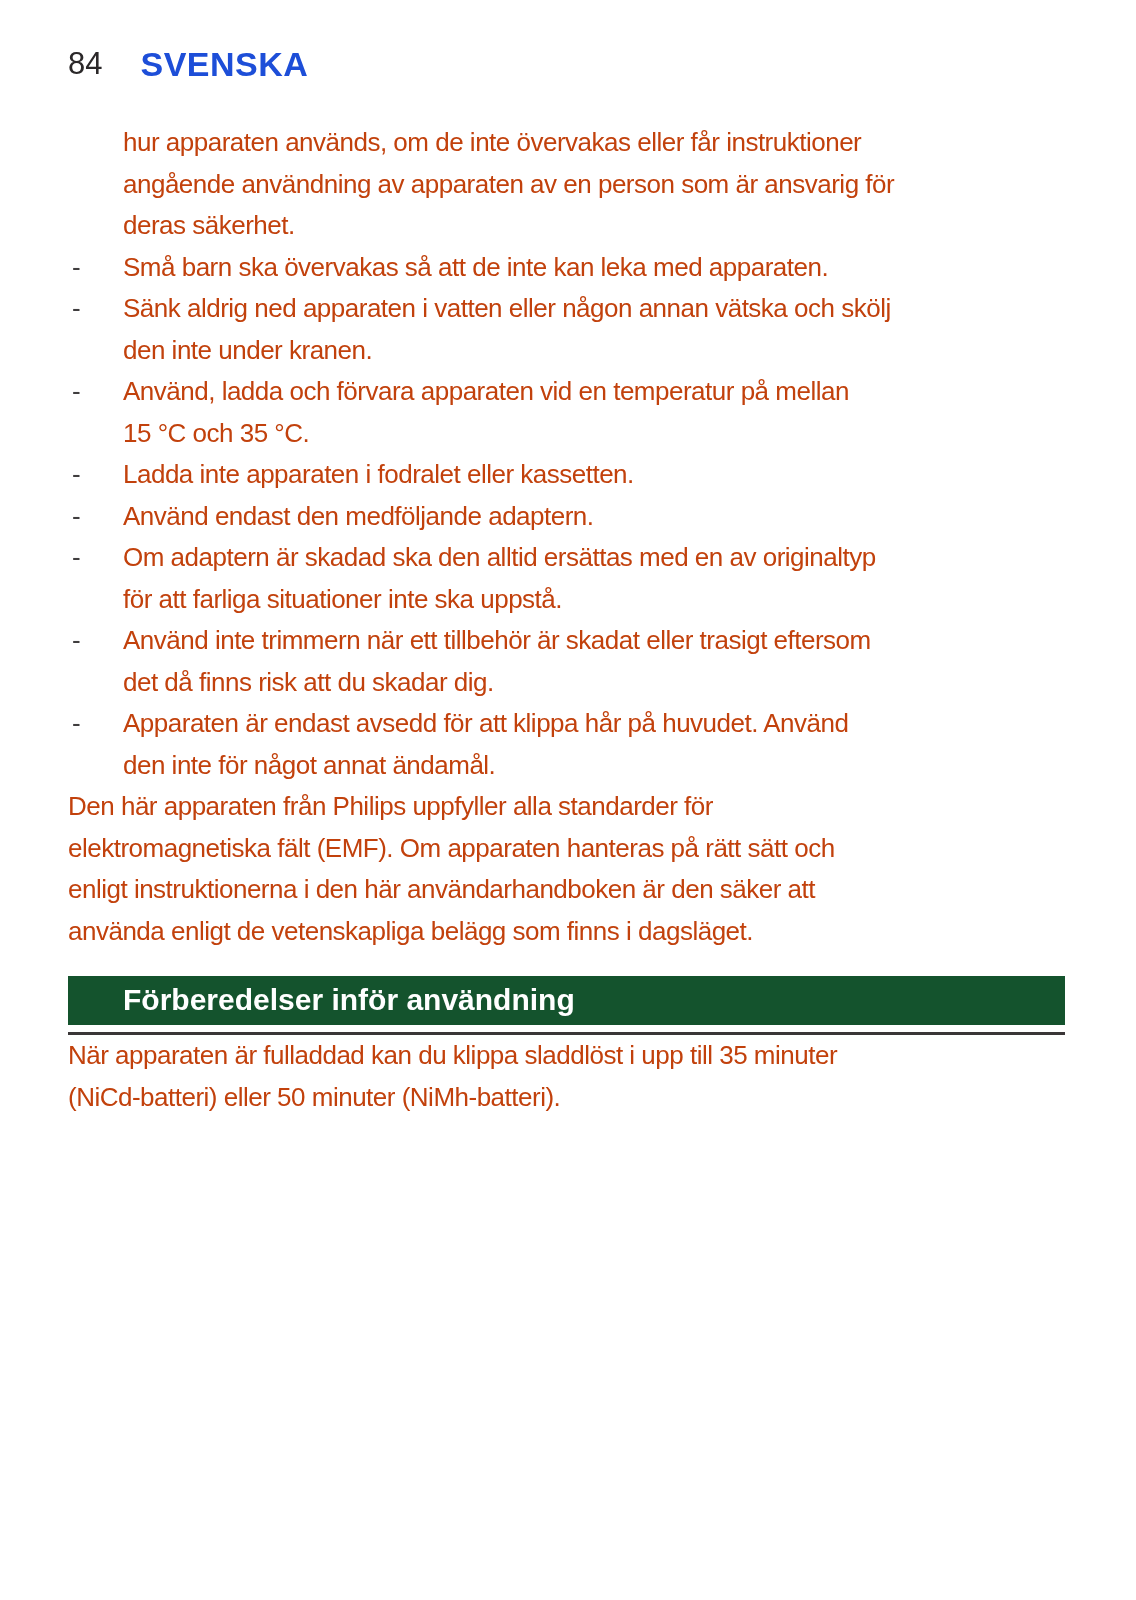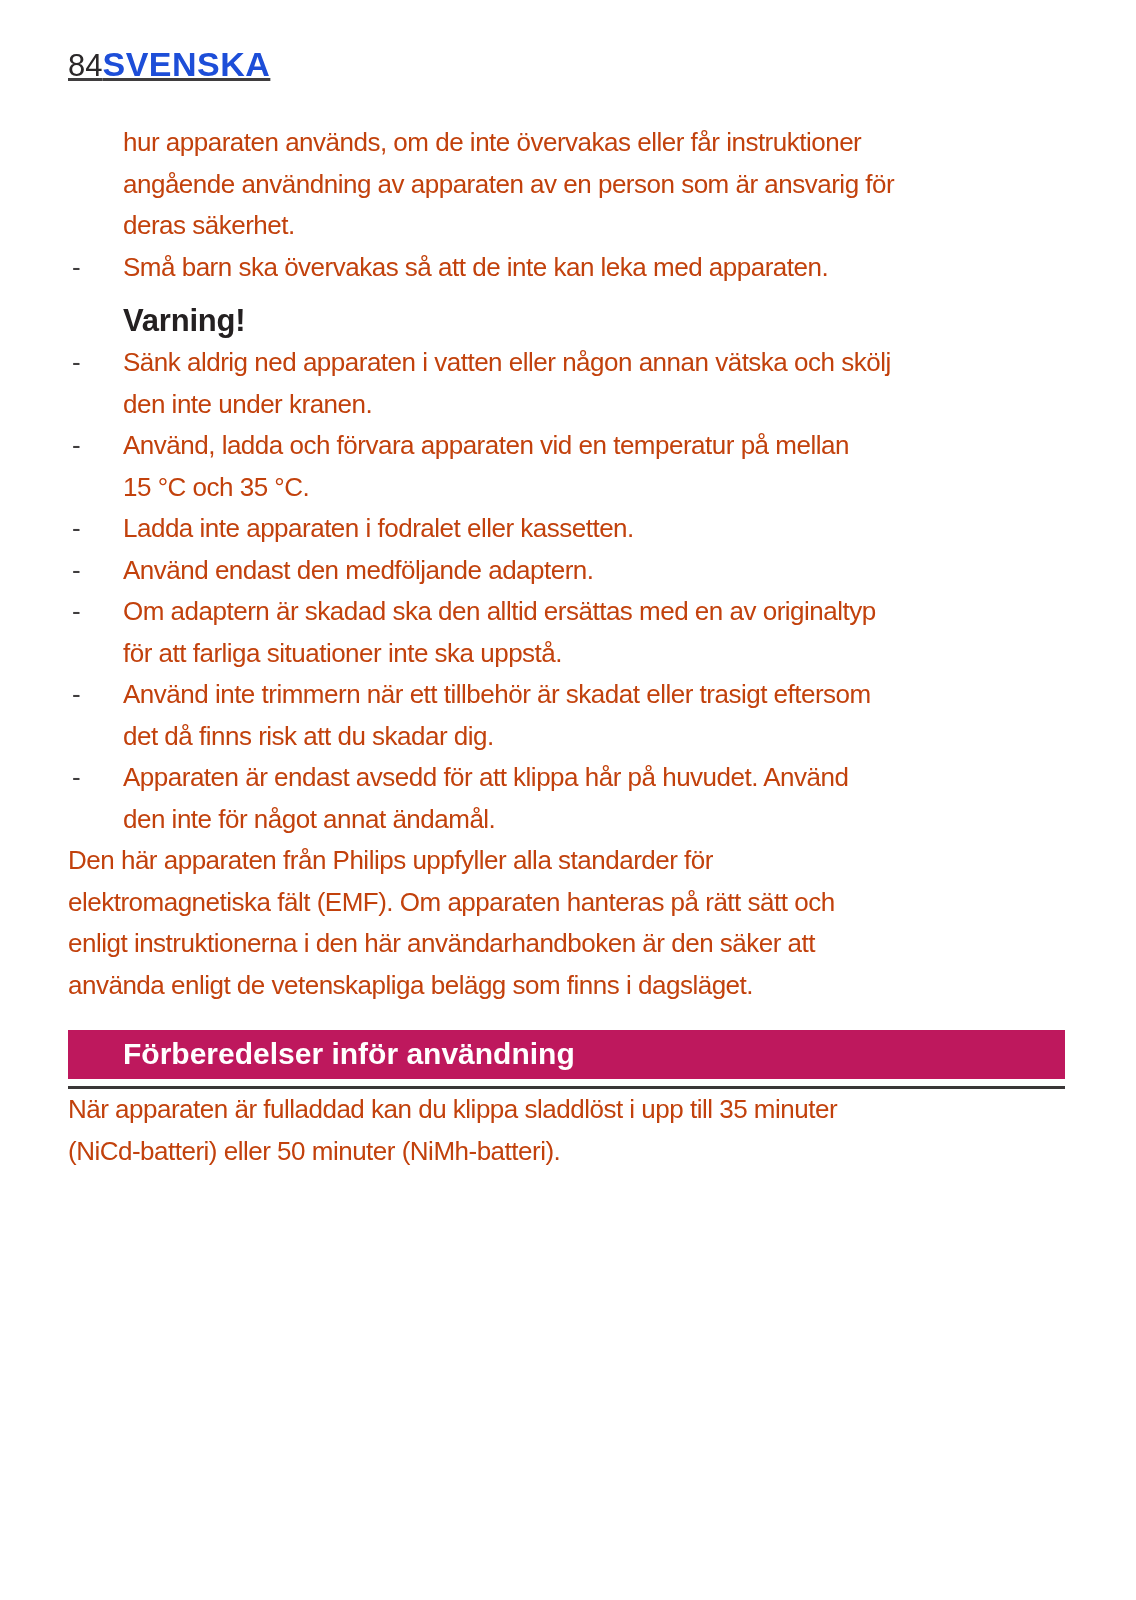--- a/index.html
+++ b/index.html
@@ -9,23 +9,23 @@
     height: 1600px;
     overflow: hidden;
     font-family: "Liberation Sans", sans-serif;
     color: #3f3d3e;
     padding: 44px 71px 0 68px;
   }
 
   
   .page-header {
     display: flex;
-    align-items: flex-end;
+    align-items: center;
+    gap: 38px;
     height: 40px;
-    text-decoration: underline;
   }
   .page-number {
     font-size: 31px;
     font-weight: 400;
     color: #2b2829;
     letter-spacing: 0;
   }
   .language-title {
     font-size: 34px;
     font-weight: 700;
@@ -65,21 +65,21 @@
     color: #242021;
     letter-spacing: -0.2px;
     line-height: 40px;
     margin: 13px 0 1px 55px;
   }
 
   
   .section-bar {
     margin-top: 24px;
     height: 49px;
-    background: #be185d;
+    background: #14532d;
     display: flex;
     align-items: center;
     padding-left: 55px;
   }
   .section-bar-title {
     color: #ffffff;
     font-size: 30px;
     font-weight: 700;
     letter-spacing: 0;
     padding-bottom: 2px;
@@ -105,21 +105,20 @@
 
   <p class="bodytext indented first-block">hur apparaten används, om de inte övervakas eller får instruktioner
 angående användning av apparaten av en person som är ansvarig för
 deras säkerhet.</p>
 
   <div class="li">
     <span class="dash">-</span>
     <p class="bodytext">Små barn ska övervakas så att de inte kan leka med apparaten.</p>
   </div>
 
-  <h3 class="subheading">Varning!</h3>
 
   <div class="li">
     <span class="dash">-</span>
     <p class="bodytext">Sänk aldrig ned apparaten i vatten eller någon annan vätska och skölj
 den inte under kranen.</p>
   </div>
   <div class="li">
     <span class="dash">-</span>
     <p class="bodytext">Använd, ladda och förvara apparaten vid en temperatur på mellan
 15 °C och 35 °C.</p>

